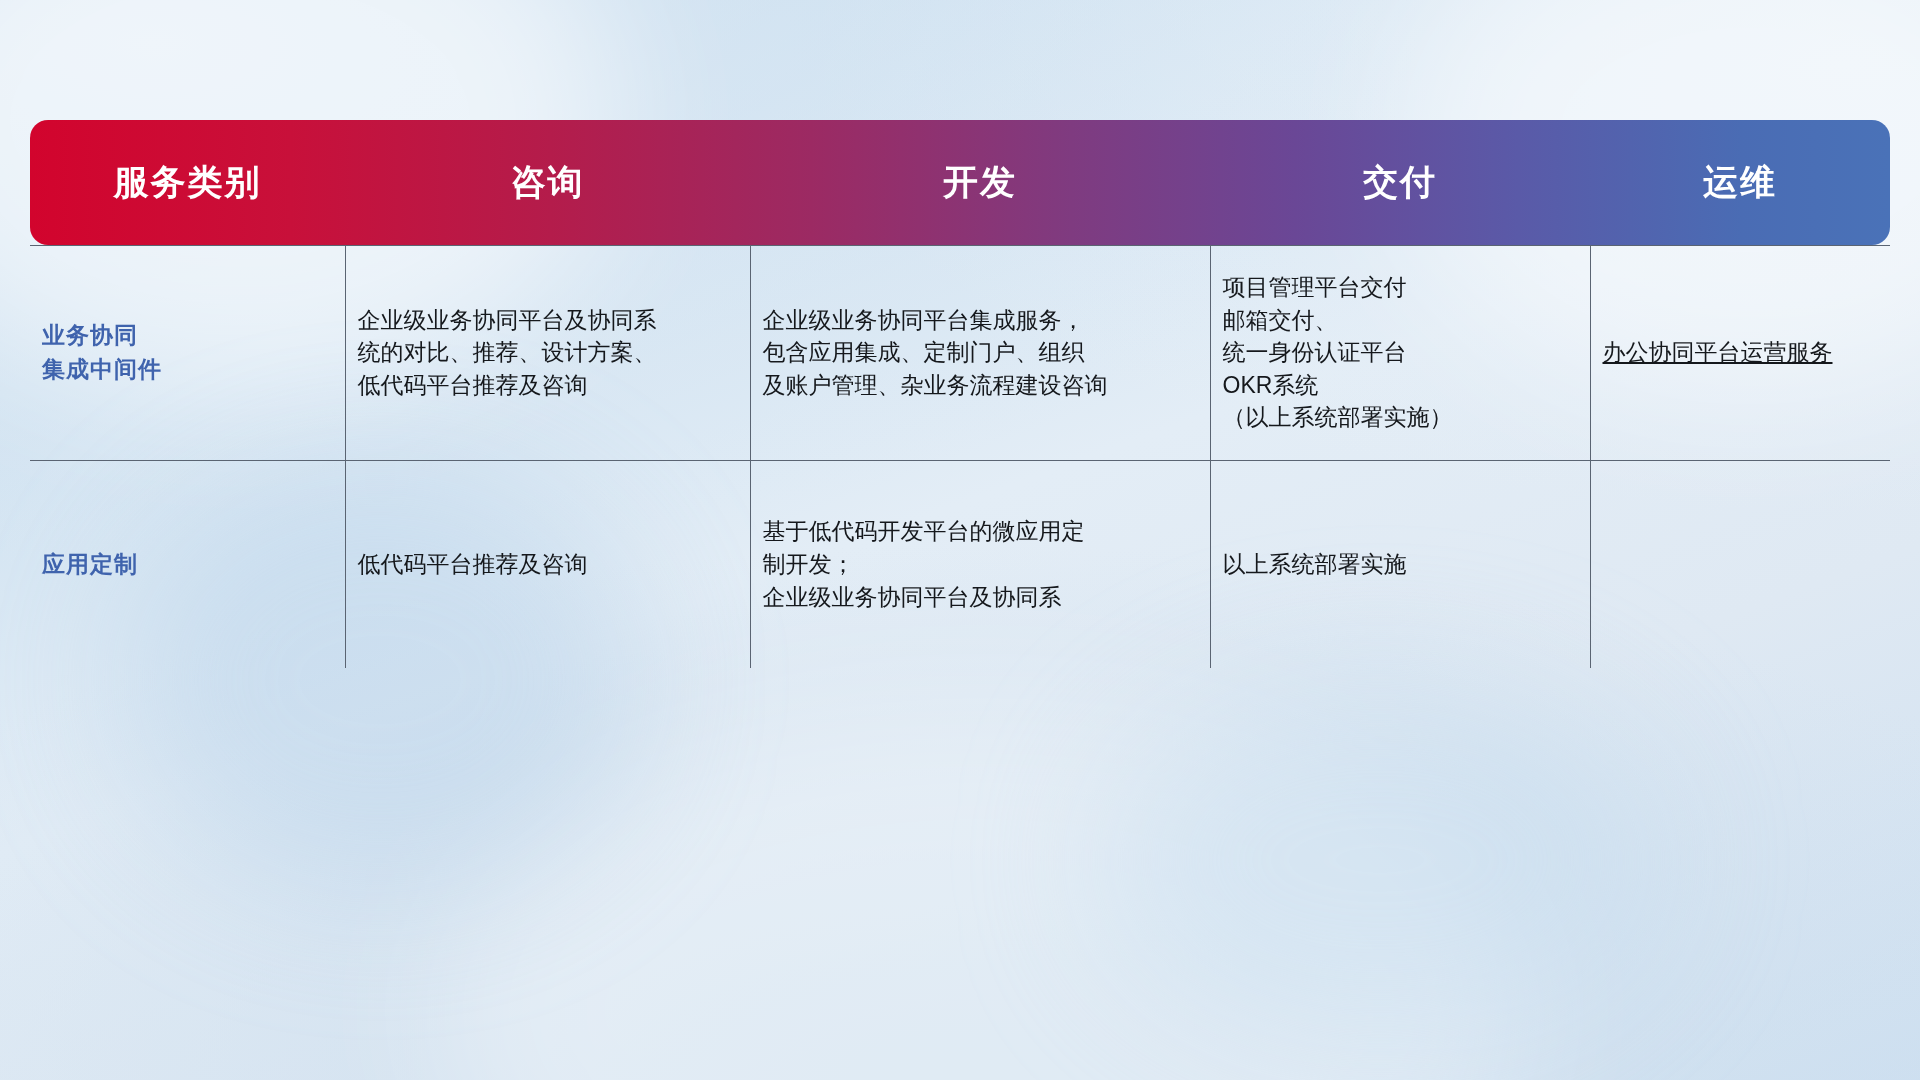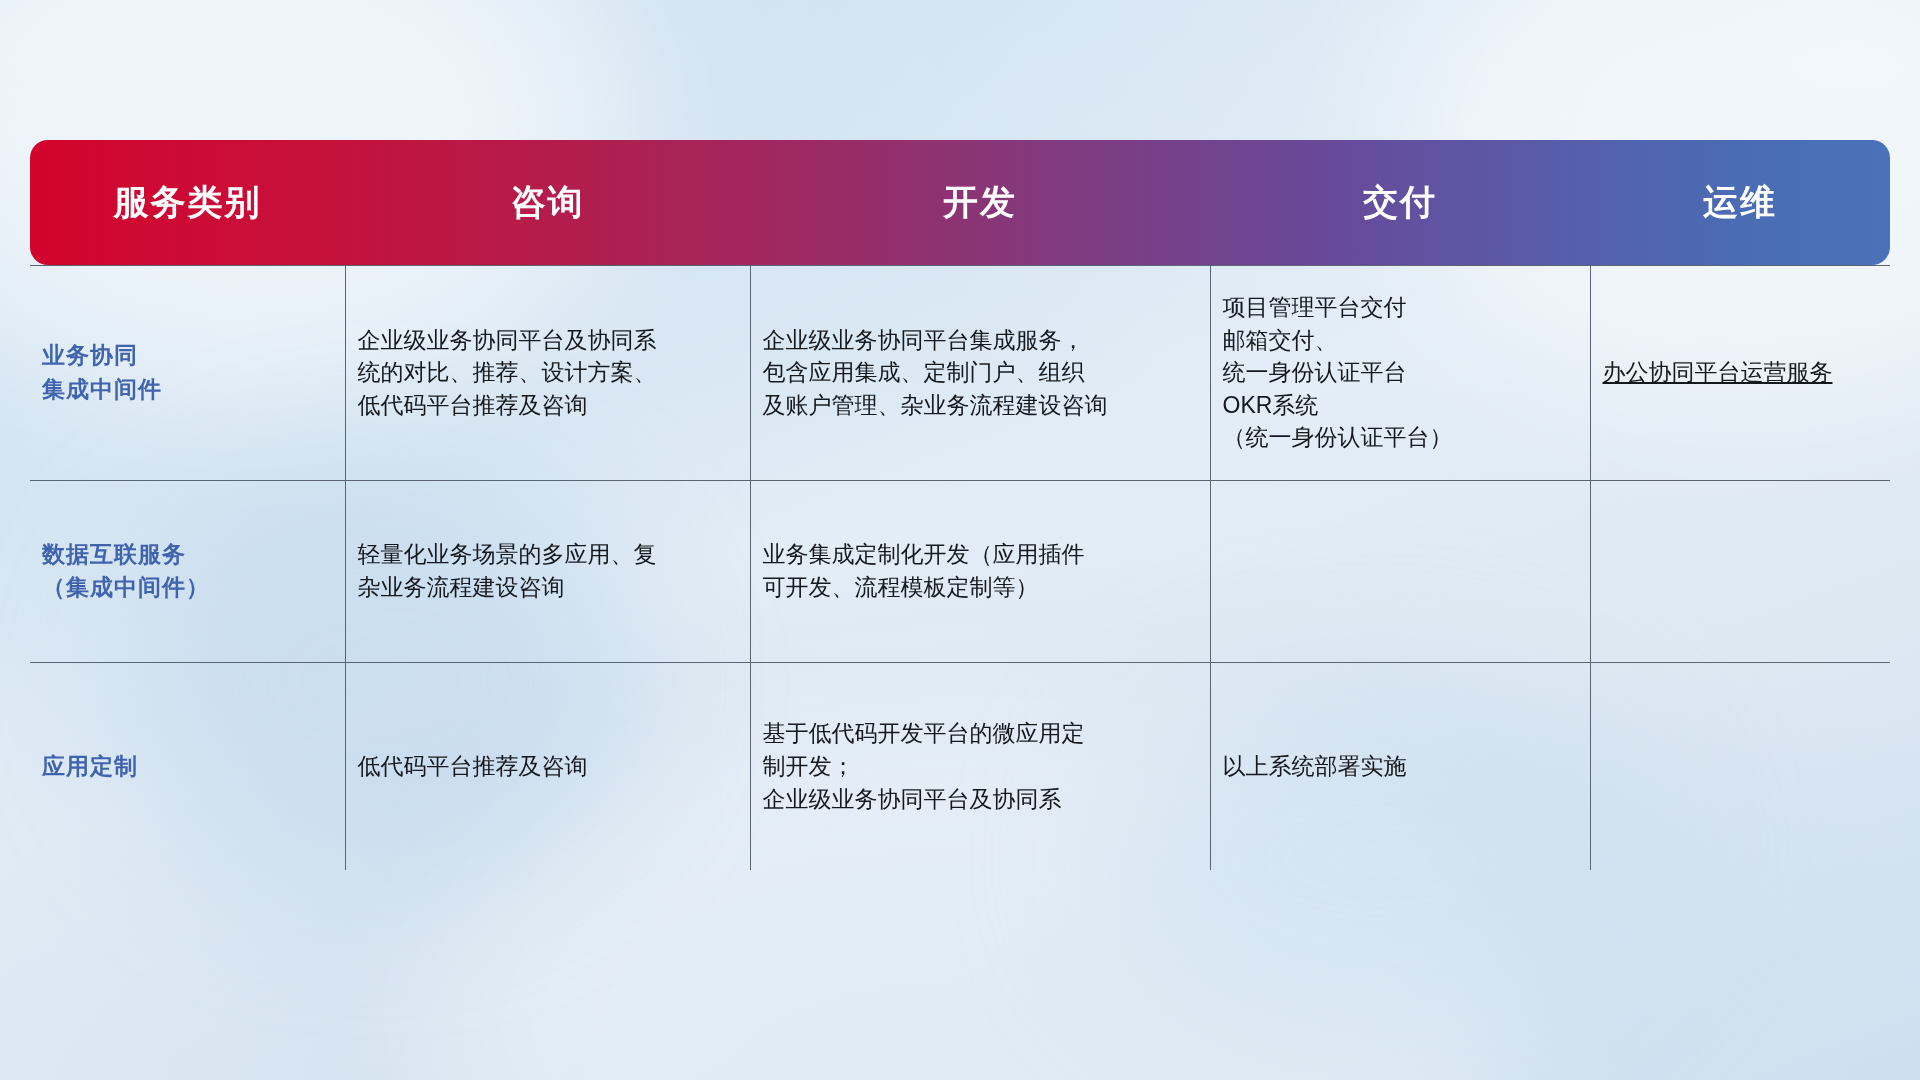--- a/index.html
+++ b/index.html
@@ -31,21 +31,21 @@
   }
   .blob-a { left: -140px; top: -160px; width: 760px; height: 560px; background: rgba(255,255,255,.55); }
   .blob-b { right: -180px; top: -120px; width: 700px; height: 520px; background: rgba(255,255,255,.45); }
   .blob-c { left: 430px; bottom: -240px; width: 1100px; height: 620px; background: rgba(255,255,255,.35); }
   .blob-d { left: 120px; top: 470px; width: 520px; height: 420px; background: rgba(168,200,228,.35); }
   .blob-e { right: 260px; bottom: 40px; width: 560px; height: 360px; background: rgba(200,222,240,.45); }
 
   .table-wrap {
     position: absolute;
     left: 30px;
-    top: 140px;
+    top: 120px;
     width: 1860px;
   }
 
   table.matrix {
     width: 1860px;
     border-collapse: collapse;
     table-layout: fixed;
   }
 
   
@@ -170,41 +170,25 @@
           <td>
             <span class="cell-line">企业级业务协同平台集成服务，</span>
             <span class="cell-line">包含应用集成、定制门户、组织</span>
             <span class="cell-line">及账户管理、杂业务流程建设咨询</span>
           </td>
           <td>
             <span class="cell-line">项目管理平台交付</span>
             <span class="cell-line">邮箱交付、</span>
             <span class="cell-line">统一身份认证平台</span>
             <span class="cell-line">OKR系统</span>
-            <span class="cell-line">（统一身份认证平台）</span>
+            <span class="cell-line">（以上系统部署实施）</span>
           </td>
           <td>
             <span class="cell-line">办公协同平台运营服务</span>
           </td>
-        </tr>
-        <tr class="r2">
-          <td class="cat">
-            <span class="cell-line">数据互联服务</span>
-            <span class="cell-line">（集成中间件）</span>
-          </td>
-          <td>
-            <span class="cell-line">轻量化业务场景的多应用、复</span>
-            <span class="cell-line">杂业务流程建设咨询</span>
-          </td>
-          <td>
-            <span class="cell-line">业务集成定制化开发（应用插件</span>
-            <span class="cell-line">可开发、流程模板定制等）</span>
-          </td>
-          <td></td>
-          <td></td>
         </tr>
         <tr class="r3">
           <td class="cat">
             <span class="cell-line">应用定制</span>
           </td>
           <td>
             <span class="cell-line">低代码平台推荐及咨询</span>
           </td>
           <td>
             <span class="cell-line">基于低代码开发平台的微应用定</span>

